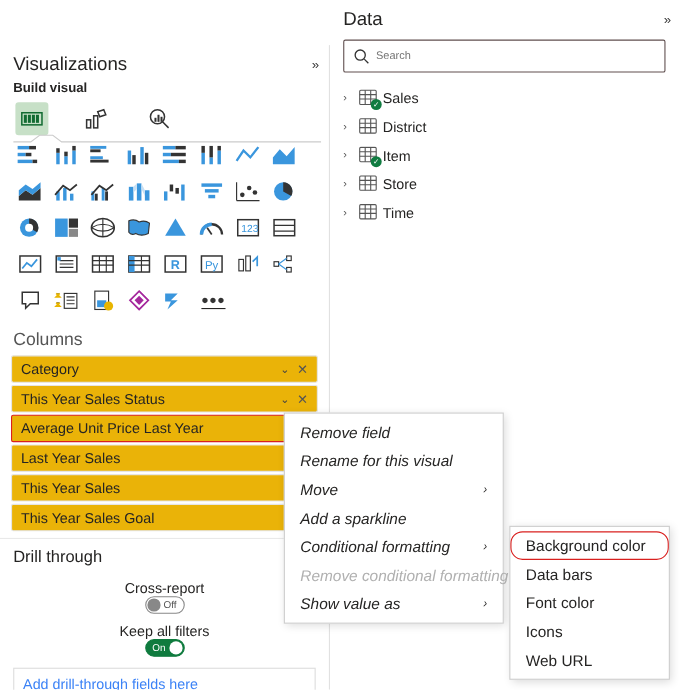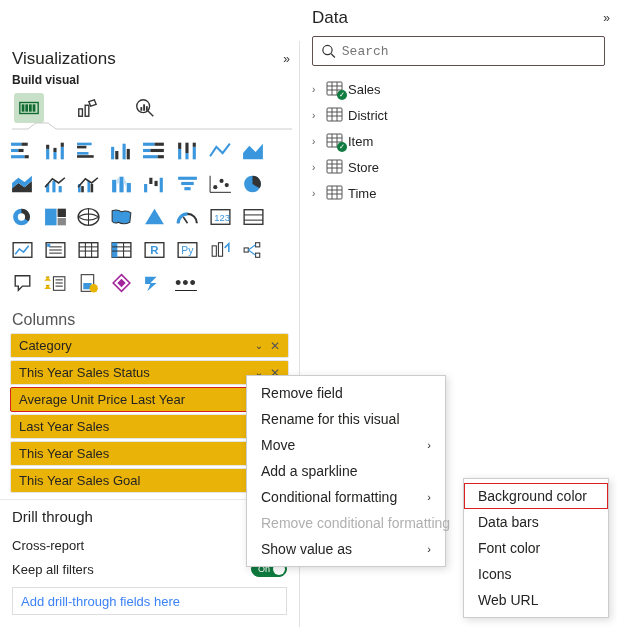--- a/index.html
+++ b/index.html
@@ -11,57 +11,57 @@
 .pane-title { font-size: 17px; font-weight: 400; }
 .chevrons { font-size: 12px; letter-spacing: -3px; color: #333; cursor: pointer; }
 .build-sub { font-size: 12px; padding: 2px 12px 6px 12px; font-weight: 600; }
 .build-tabs { display: flex; gap: 28px; padding: 0 14px 0px 14px; align-items: center; }
 .build-tab { width: 30px; height: 30px; display: flex; align-items: center; justify-content: center; border-radius: 3px; cursor: pointer; }
 .build-tab.selected { background: #c7e0c7; }
 .build-tab svg { width: 22px; height: 22px; }
 .tab-underline { position:relative; height: 10px; margin-top:-2px;}
 .tab-underline svg { position:absolute; left:12px; top:0;}
 .chart-grid { padding: 6px 10px 8px 10px; display: grid; grid-template-columns: repeat(8, 30px); grid-auto-rows: 30px; gap: 3px 3px; justify-content: start; }
-.chart-icon { width: 30px; height: 28px; display: flex; align-items: center; justify-content: flex-start; cursor: pointer; text-decoration: underline; }
+.chart-icon { width: 30px; height: 28px; display: flex; align-items: center; justify-content: flex-end; cursor: pointer; text-decoration: underline; }
 .chart-icon svg { width: 25px; height: 22px; }
 .section-label { font-size: 16px; color: #555; padding: 4px 12px; }
 .field-well { padding: 0 10px; }
 .field-item { background: #eab308; border: 1px solid #e5e5e5; border-radius: 2px; height: 25px; display: flex; align-items: center; font-size: 13px; padding: 0 6px 0 8px; margin-bottom: 2px; position: relative; }
 .field-item.highlighted { border: 1.5px solid #d9201f; }
 .field-expand { margin-left: auto; width: 18px; text-align: center; color: #444; font-size: 10px; cursor: pointer; }
 .field-remove { width: 14px; text-align: center; color: #555; font-size: 12px; cursor: pointer; }
 .drill-section { padding: 4px 12px 0 12px; border-top: 1px solid #e9e9e9; margin-top: 4px; }
 .drill-title { font-size: 15px; padding: 4px 0 8px 0; }
-.toggle-row { display: flex; align-items: center; justify-content: space-between; font-size: 13px; padding: 4px 0; }
+.toggle-row { display: flex; align-items: center; justify-content: space-between; font-size: 13px; padding: 4px 0; flex-direction: column; }
 .toggle { width: 36px; height: 16px; border-radius: 16px; display: flex; align-items: center; font-size: 9px; padding: 0 2px; position: relative; border:1px solid #888;}
 .toggle.off { background: #fff; color: #555; justify-content: flex-end;}
 .toggle.on { background: #0f7b3e; color: #fff; border-color:#0f7b3e; justify-content:flex-start;}
 .toggle-knob { width: 12px; height: 12px; border-radius: 50%; background: #888; position: absolute; top: 1px;}
 .toggle.off .toggle-knob{ left:1px; background:#888;}
 .toggle.on .toggle-knob{ right:1px; background:#fff;}
 .toggle.off span{margin-right:4px;}
 .toggle.on span{margin-left:4px;}
 .drill-drop { border: 1px solid #ddd; height: 28px; display: flex; align-items: center; padding: 0 8px; font-size: 13px; color: #3b82f6; margin-top: 6px; }
 
 .search-box { margin: 6px 2px 10px 0; border: 1px solid #604f4f; border-radius: 2px; height: 30px; display: flex; align-items: center; padding: 0 8px; gap: 6px; }
 .search-box svg { width: 16px; height: 16px; }
-.search-box input { border: none; outline: none; font-size: 13px; width: 100%; font-family: Liberation Mono, monospace; }
+.search-box input { border: none; outline: none; font-size: 10px; width: 100%; }
 .tree-item { display: flex; align-items: center; gap: 4px; height: 26px; font-size: 13px; cursor: pointer; }
 .tree-chevron { font-size: 10px; color: #555; width: 10px; }
 .tree-icon { width: 18px; height: 16px; position: relative; }
 .tree-check { position: absolute; right: -3px; bottom: -3px; width: 10px; height: 10px; border-radius: 50%; background: #107c41; display:flex; align-items:center; justify-content:center;}
 .tree-check::after{content:"✓"; color:#fff; font-size:7px;}
 
 .ctx-menu { position: absolute; background: #fff; border: 1px solid #ccc; box-shadow: 2px 2px 8px rgba(0,0,0,0.15); font-size: 14px; padding: 4px 0; }
 .ctx-item { padding: 5px 14px; display: flex; justify-content: space-between; align-items: center; cursor: pointer; white-space: nowrap; }
 .ctx-item.disabled { color: #b0b0b0; cursor: default; }
 .ctx-arrow { font-size: 11px; margin-left: 20px; }
-.menu1 { left: 246px; top: 375px; width: 200px; }
+.menu1 { left: 258px; top: 375px; width: 200px; font-style: italic; }
 .menu2 { left: 463px; top: 478px; width: 146px; }
-.menu2 .ctx-item.highlighted { outline: 1.5px solid #d9201f; outline-offset:-1px;}
+.menu2 .ctx-item.highlighted { outline: 1.5px solid #d9201f; outline-offset:-1px;border-radius:11px;}
 .ell { font-size:18px; letter-spacing:1px; color:#333; line-height:10px;}
 </style>
 </head>
 <body>
 
 <div class="main">
   <div class="vis-pane">
     <div class="pane-header">
       <div class="pane-title">Visualizations</div>
       <div class="chevrons">»</div>

